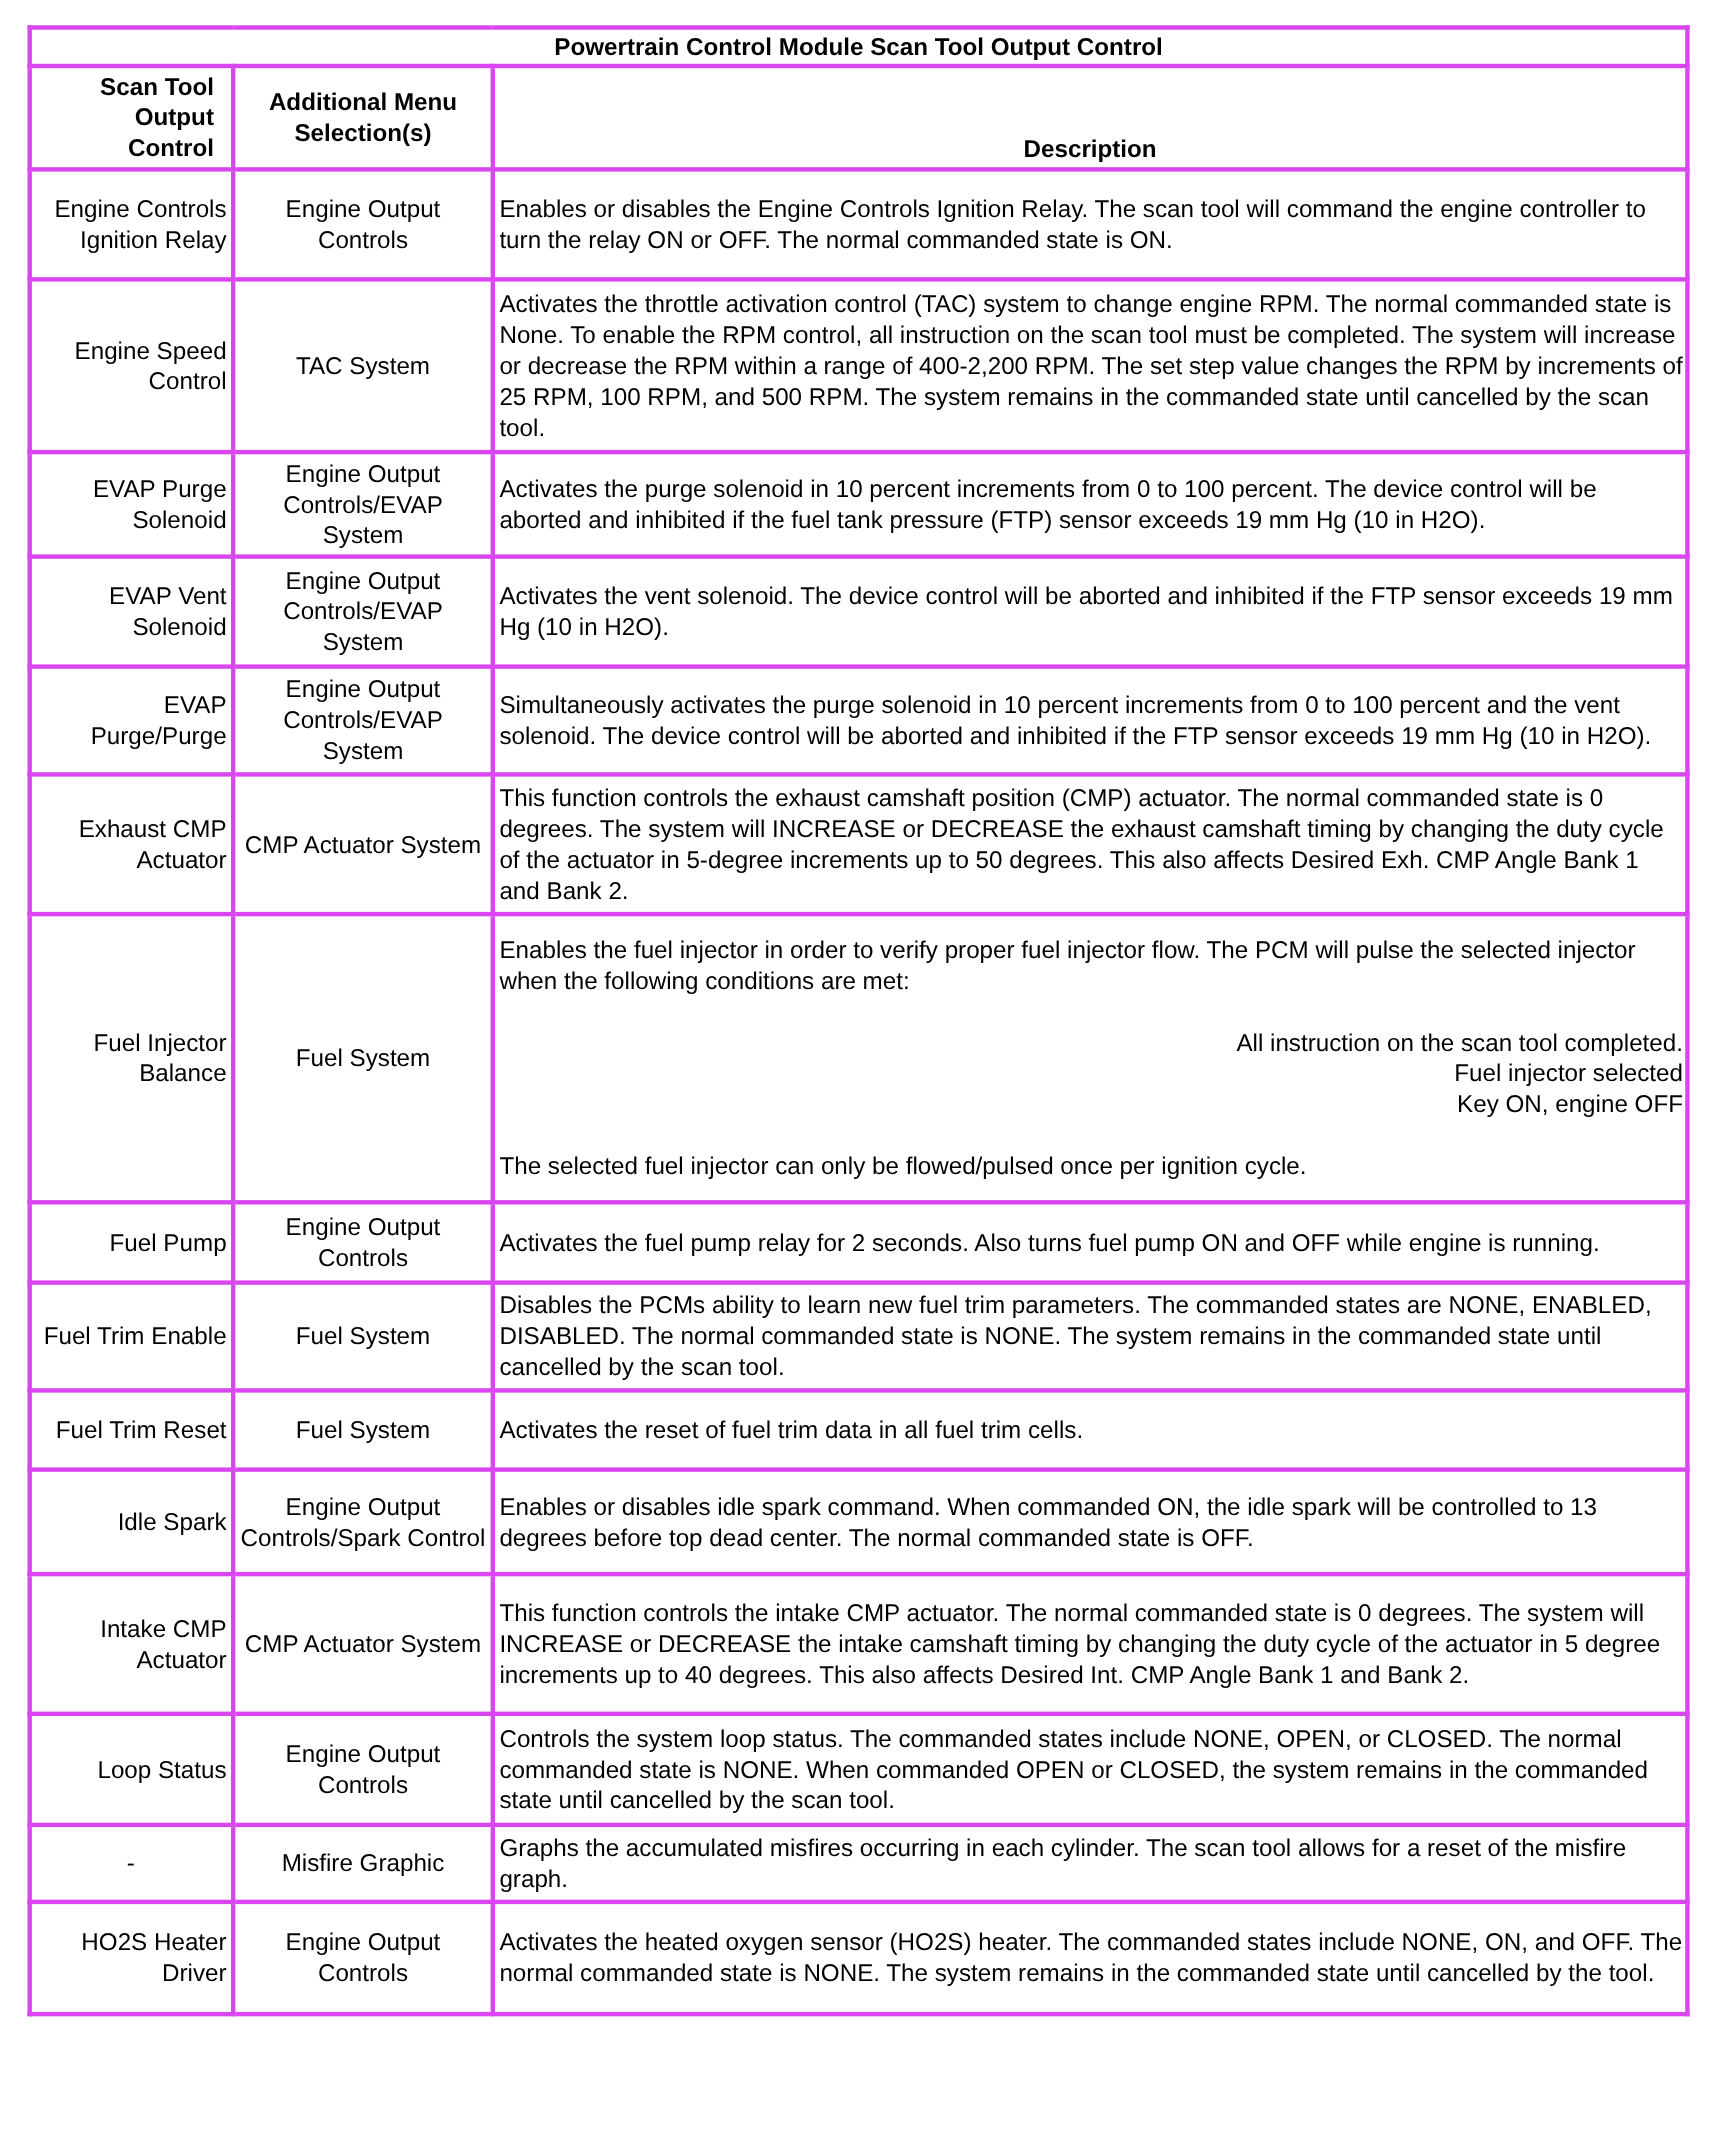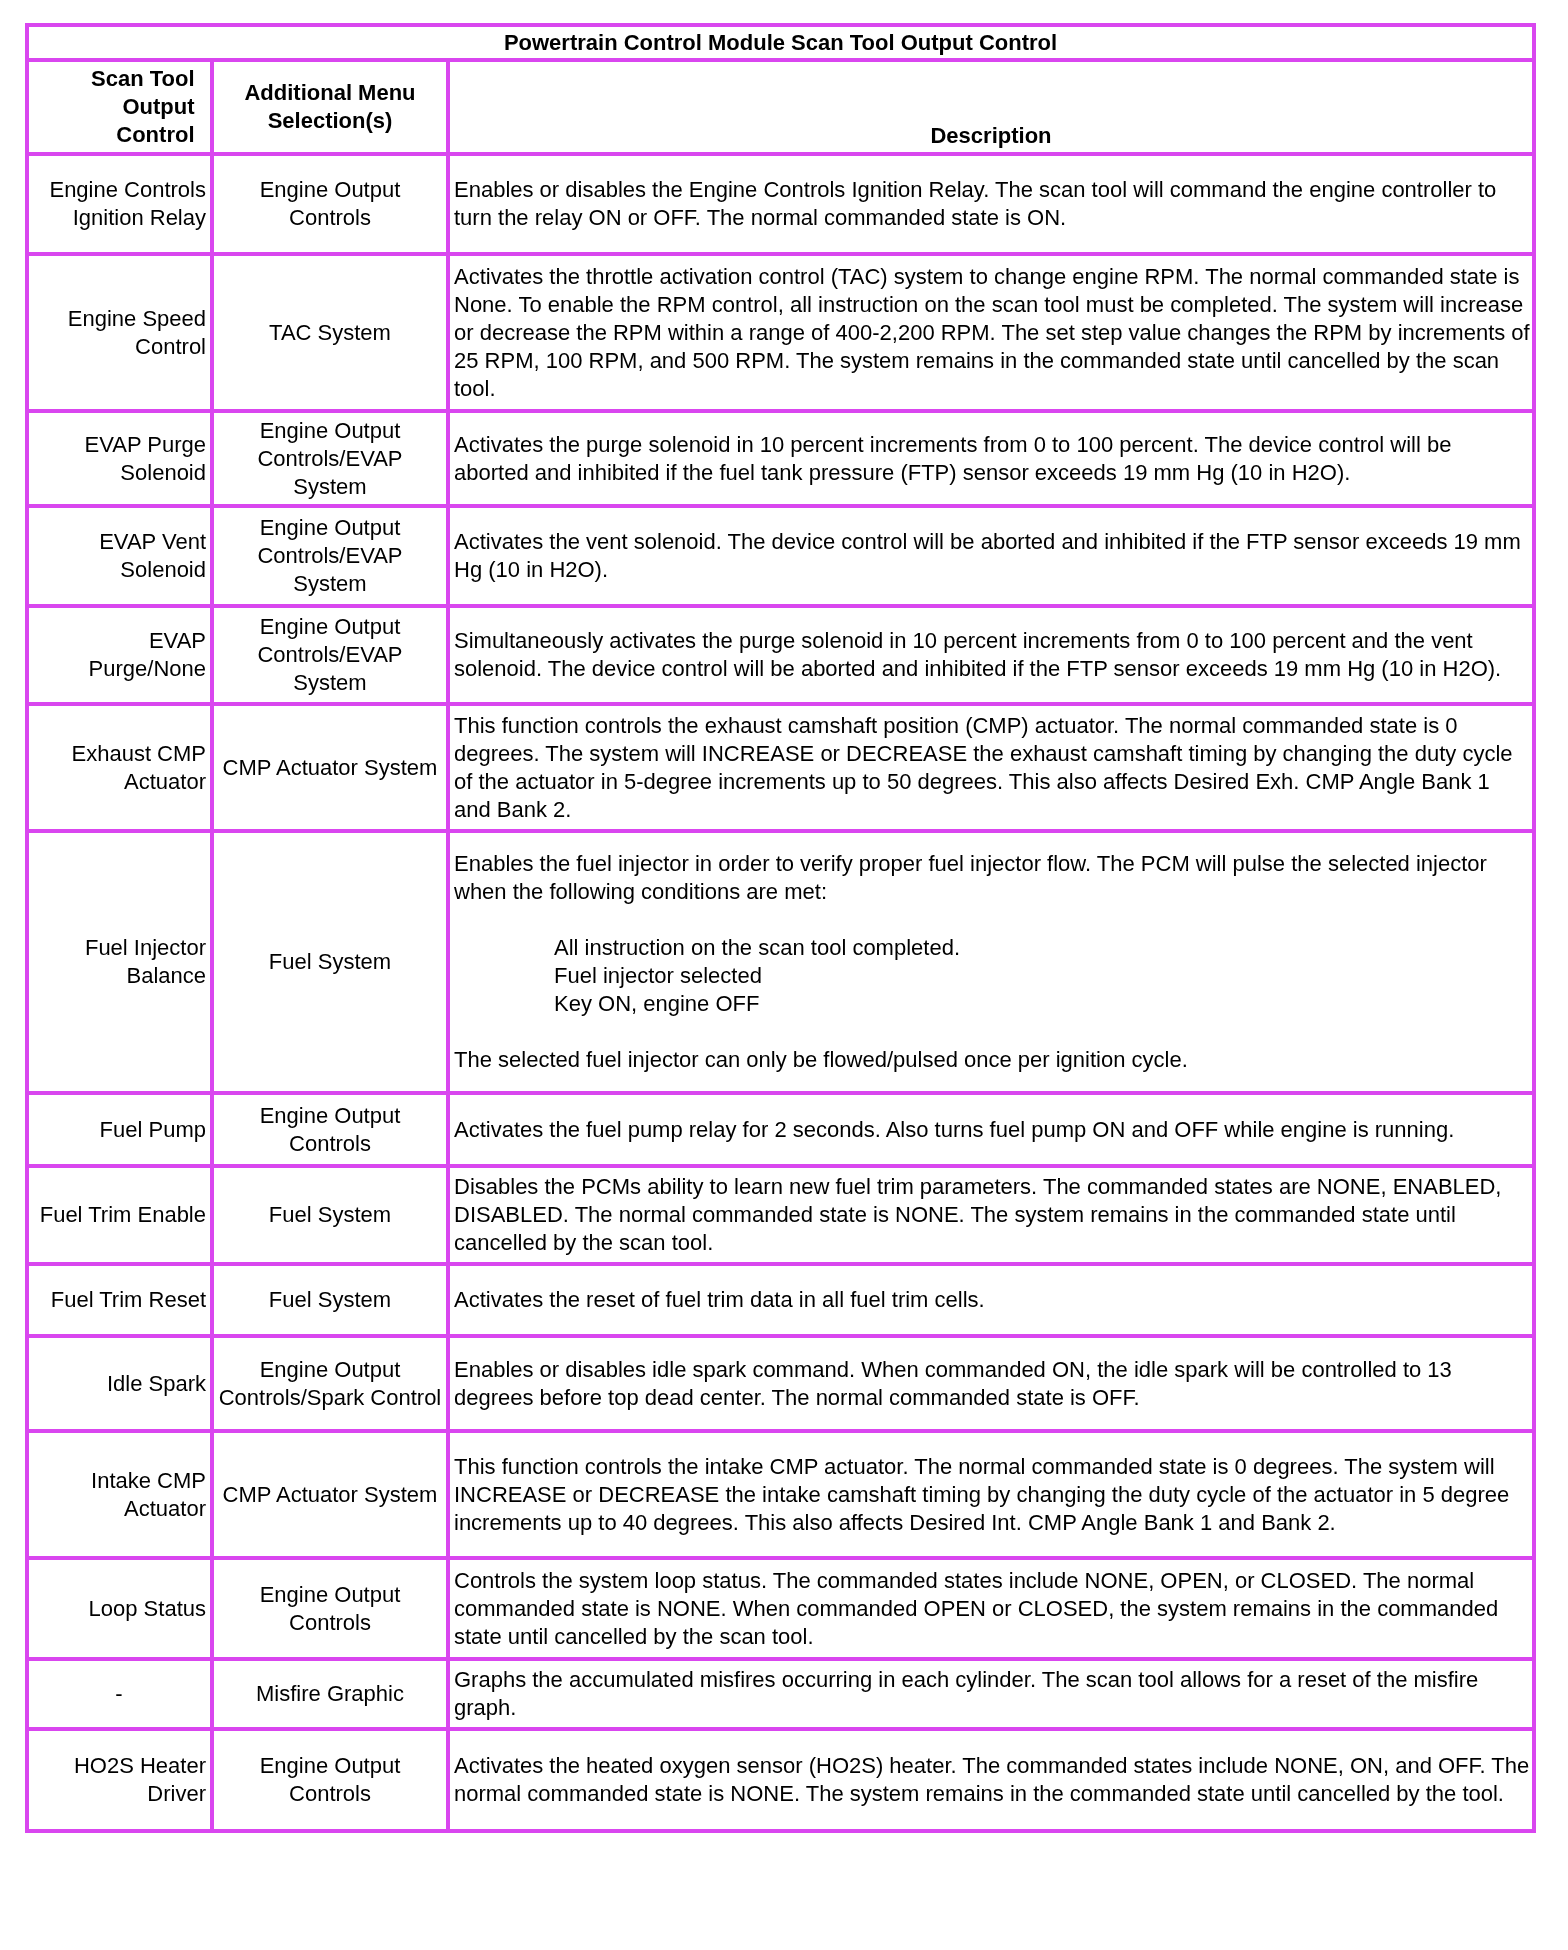--- a/index.html
+++ b/index.html
@@ -46,20 +46,21 @@
     padding-bottom: 2px;
   }
   .col1 { width: 177px; text-align: right; }
   .col2 { width: 228px; text-align: center; }
   .col3 { text-align: left; }
   td.col1 { padding-left: 3px; }
   td.col3 { padding-left: 4px; padding-right: 2px; }
   .cond-list {
     margin: 0;
     padding-left: 100px;
+    text-align: right;
   }
   .gap { height: 28px; }
   .dash-cell { text-align: center !important; }
 </style>
 </head>
 <body>
 
 <table class="table">
   <colgroup>
     <col style="width:185px">
@@ -98,21 +99,21 @@
     <td class="col3">Activates the purge solenoid in 10 percent increments from 0 to 100 percent. The device control will be aborted and inhibited if the fuel tank pressure (FTP) sensor exceeds 19 mm Hg (10 in H2O).</td>
   </tr>
 
   <tr style="height:100px">
     <td class="col1">EVAP Vent Solenoid</td>
     <td class="col2">Engine Output Controls/EVAP System</td>
     <td class="col3">Activates the vent solenoid. The device control will be aborted and inhibited if the FTP sensor exceeds 19 mm Hg (10 in H2O).</td>
   </tr>
 
   <tr style="height:98px">
-    <td class="col1">EVAP Purge/None</td>
+    <td class="col1">EVAP Purge/Purge</td>
     <td class="col2">Engine Output Controls/EVAP System</td>
     <td class="col3">Simultaneously activates the purge solenoid in 10 percent increments from 0 to 100 percent and the vent solenoid. The device control will be aborted and inhibited if the FTP sensor exceeds 19 mm Hg (10 in H2O).</td>
   </tr>
 
   <tr style="height:127px">
     <td class="col1">Exhaust CMP Actuator</td>
     <td class="col2">CMP Actuator System</td>
     <td class="col3">This function controls the exhaust camshaft position (CMP) actuator. The normal commanded state is 0 degrees. The system will INCREASE or DECREASE the exhaust camshaft timing by changing the duty cycle of the actuator in 5-degree increments up to 50 degrees. This also affects Desired Exh. CMP Angle Bank 1 and Bank 2.</td>
   </tr>
 

